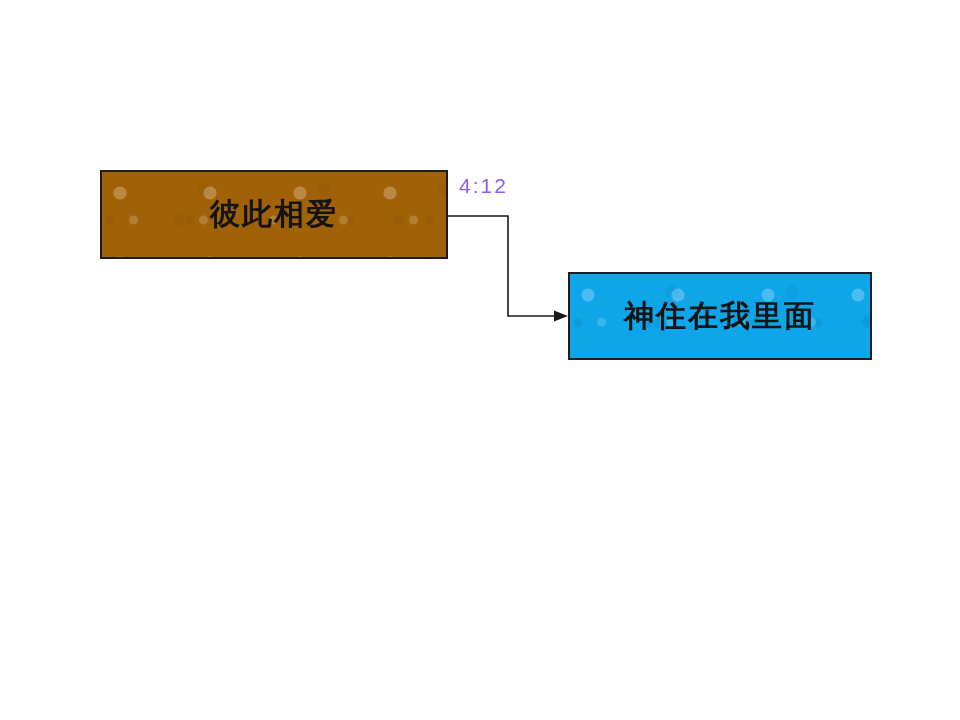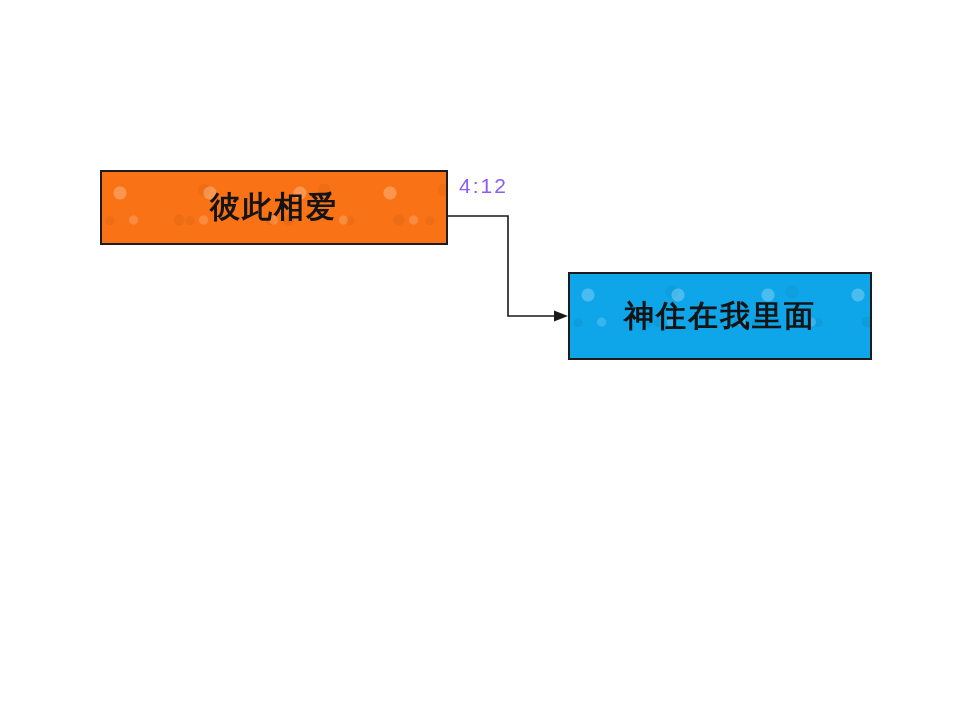--- a/index.html
+++ b/index.html
@@ -42,22 +42,22 @@
     background-size: 90px 70px, 110px 80px, 70px 60px, 120px 90px, 80px 65px;
   }
   .node-label {
     position: relative;
     z-index: 1;
   }
   .node-love {
     left: 100px;
     top: 170px;
     width: 348px;
-    height: 75px;
-    background-color: #f97316;
+    height: 89px;
+    background-color: #a16207;
   }
   .node-god {
     left: 568px;
     top: 272px;
     width: 304px;
     height: 88px;
     background-color: #0ea5e9;
   }
   .connector-label {
     position: absolute;

